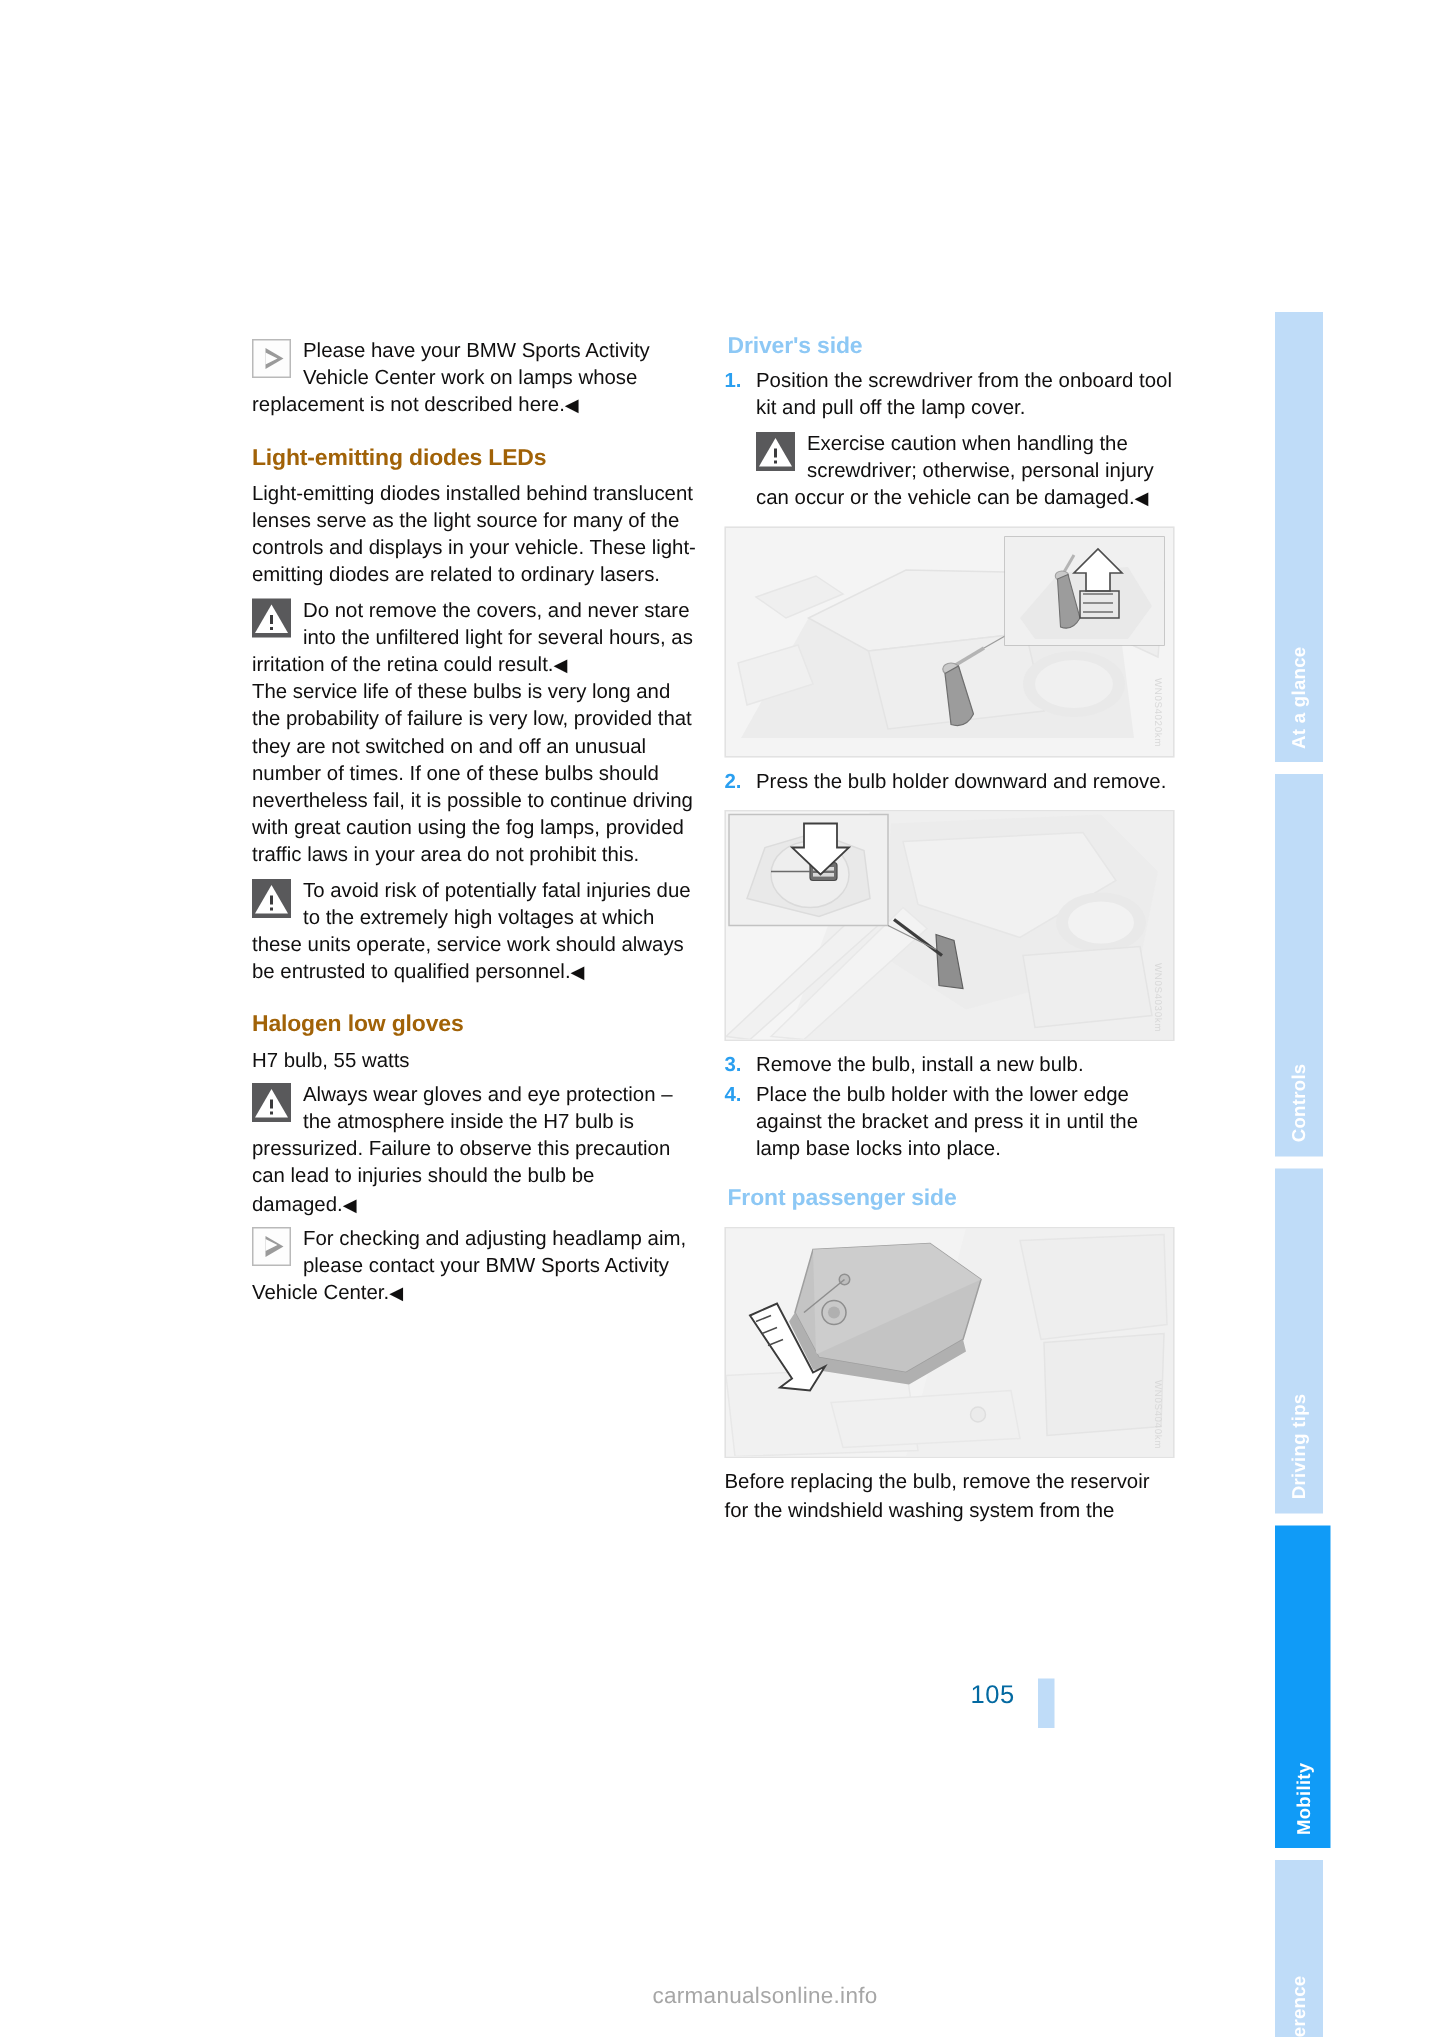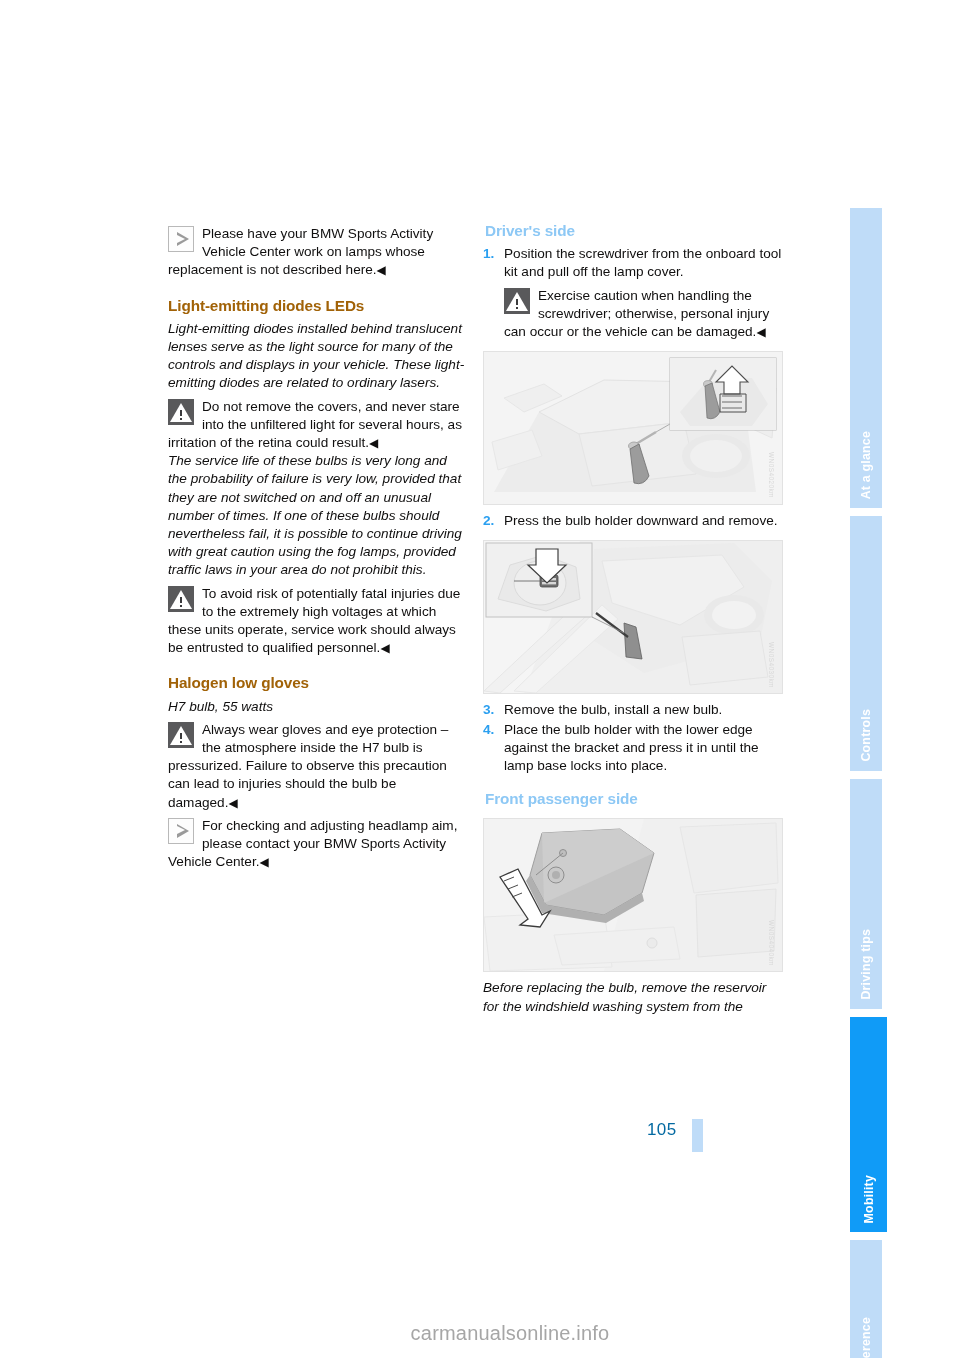--- a/index.html
+++ b/index.html
@@ -45,21 +45,21 @@
     margin: 17px 0 5px 0;
     letter-spacing: -0.1px;
   }
   .h3 {
     font-size: 15.3px;
     font-weight: bold;
     color: #8dc8f5;
     margin: 2px 0 5px 2px;
     letter-spacing: -0.1px;
   }
-  .para { margin-bottom: 0; font-style: italic; }
+  .para { margin-bottom: 0; }
   .gap-s { height: 7px; }
 
   
   .note {
     position: relative;
     margin: 5px 0 0 0;
   }
   .note .glyph {
     float: left;
     width: 26px;
@@ -209,21 +209,21 @@
     width: 11px;
     height: 33px;
     background: #bfdcf8;
   }
   .watermark {
     position: absolute;
     left: 0;
     top: 1322px;
     width: 960px;
     text-align: center;
-    font-size: 20px;
+    font-size: 15px;
     color: #a6a6a6;
     letter-spacing: 0.2px;
   }
   .wm-shift { padding-left: 60px; }
 
   .arrowback { font-size: 12px; letter-spacing: -0.5px; }
 </style>
 </head>
 <body>
 

